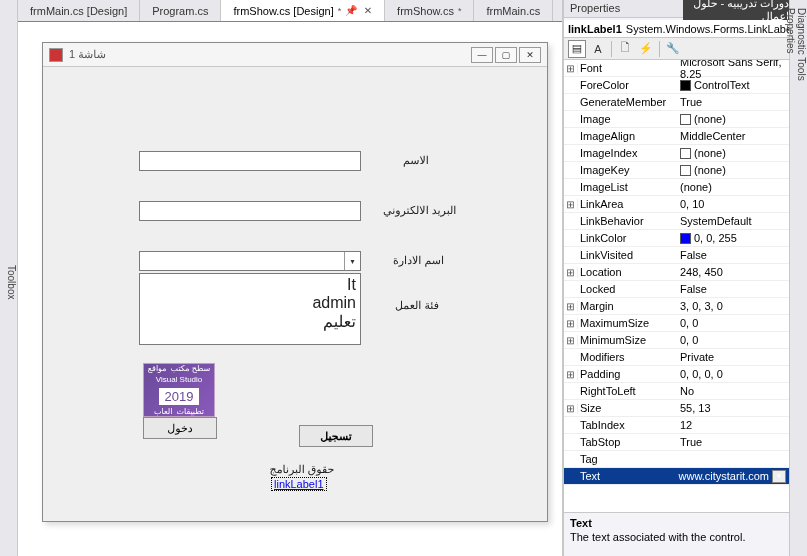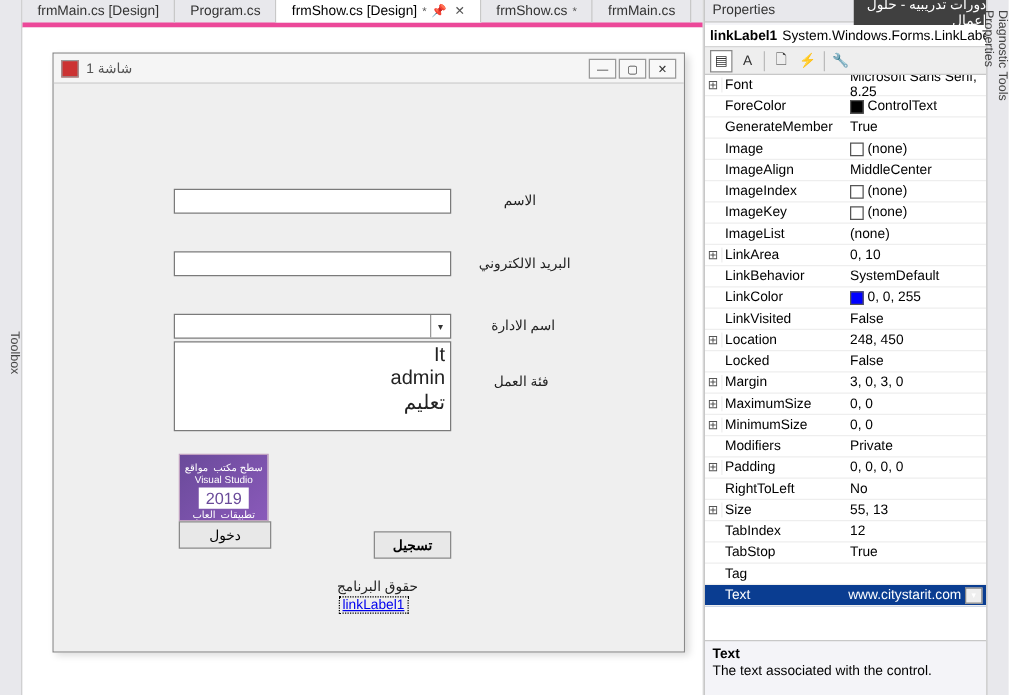--- a/index.html
+++ b/index.html
@@ -32,21 +32,21 @@
     writing-mode: vertical-rl;
     text-orientation: mixed;
     font-size: 10px;
     color: #444;
     padding-top: 8px;
   }
   .main-col { flex: 1; display: flex; flex-direction: column; border-right:1px solid #c8c8c8;}
   .tabbar {
     display: flex;
     background: #e8e8ec;
-    border-bottom: 4px solid #ec4899;
+    border-bottom: 1px solid #ec4899;
     height: 22px;
     align-items: stretch;
   }
   .tab {
     padding: 3px 12px;
     border-right: 1px solid #c8c8c8;
     font-size: 11px;
     color: #333;
     display: flex;
     align-items: center;
@@ -132,21 +132,21 @@
     text-align:right;
     color:#222;
   }
   .fimg {
     position:absolute;
     border:1px solid #c0a0c0;
     background:linear-gradient(135deg,#6a4a9a,#8a5aba);
     color:#fff;
     font-size:9px;
     text-align:center;
-    display:flex;flex-direction:column;align-items:center;justify-content:flex-end;
+    display:flex;flex-direction:column;align-items:center;justify-content:space-between;
   }
   .fimg .yr{background:#fff;color:#6a4a9a;font-weight:normal;font-size:13px;padding:1px 6px;margin-top:2px;}
   .fbtn {
     position:absolute;
     height:22px;
     background:#e8e8e8;
     border:1px solid #8a8a8a;
     display:flex;align-items:center;justify-content:center;
     font-size:11px;
   }
@@ -311,21 +311,21 @@
               </div>
             <div style="font-size:8px">Visual Studio</div>
             <div class="yr">2019</div>
             <div style="display:flex;gap:4px;font-size:8px">
                 <span>العاب</span>
                 <span>تطبيقات</span>
               </div>
           </div>
 
           <div class="fbtn" style="left:100px;top:350px;width:74px">دخول</div>
-          <div class="fbtn" style="left:256px;top:358px;width:62px;font-weight:bold">تسجيل</div>
+          <div class="fbtn" style="left:256px;top:358px;width:74px;font-weight:bold">تسجيل</div>
 
           <div class="flabel" style="left:214px;top:396px;width:90px;text-align:center">حقوق البرنامج</div>
           <div class="flink sel" style="left:228px;top:410px">linkLabel1</div>
         </div>
       </div>
     </div>
   </div>
 
   <div class="props-col">
     <div style="display:flex">

